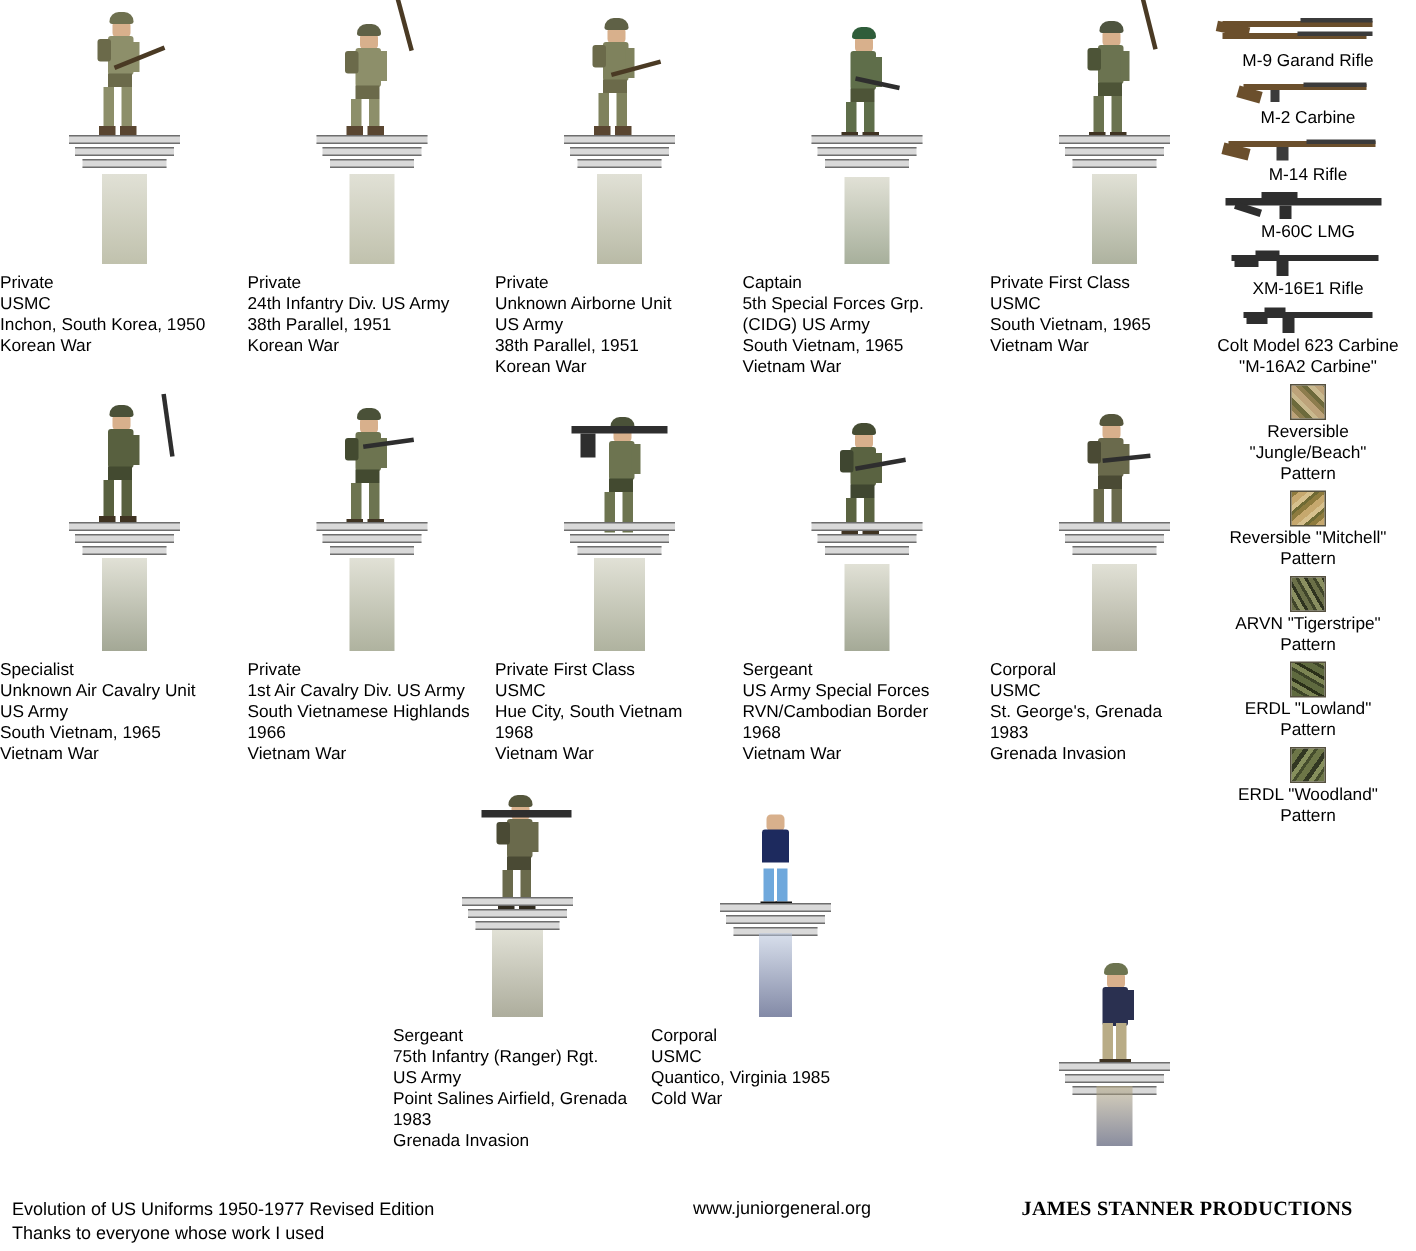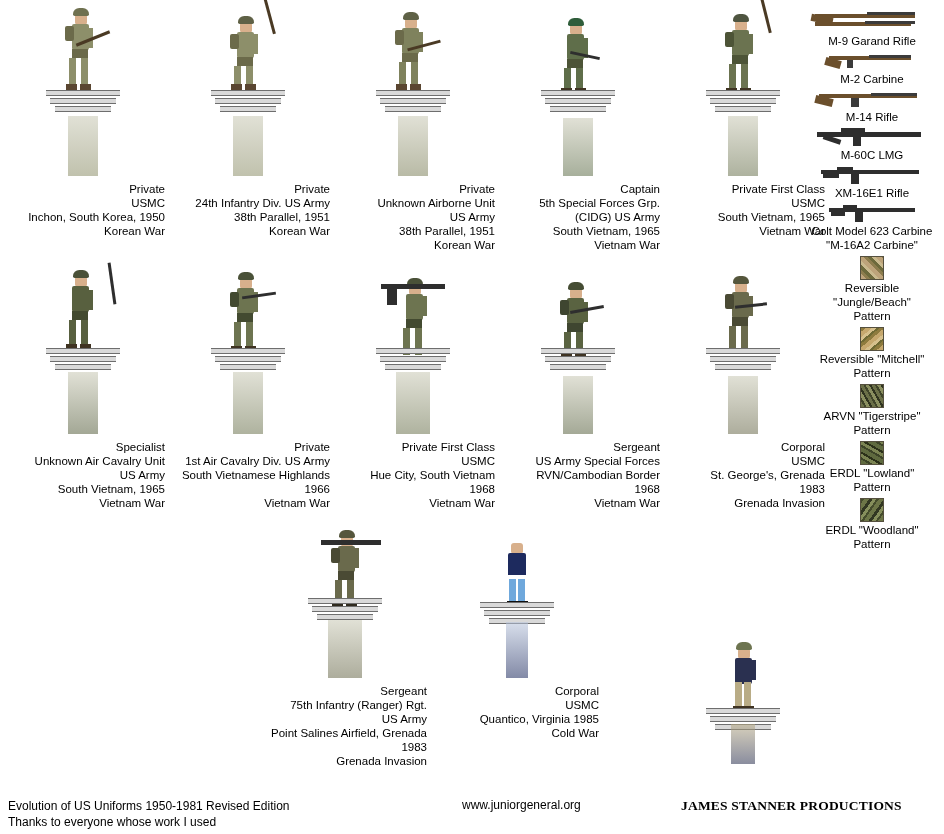--- a/index.html
+++ b/index.html
@@ -17,21 +17,21 @@
   }
   .sheet {
     position: relative;
     width: 944px;
     height: 834px;
   }
   
   .fig-col {
     position: absolute;
     width: 165px;
-    text-align: right;
+    text-align: left;
   }
   .fig-art {
     position: relative;
     height: 178px;
     width: 165px;
   }
   .fig-caption {
     font-size: 11.5px;
     line-height: 14px;
     white-space: pre-line;
@@ -567,18 +567,18 @@
 
     <div class="wpn-item">
       <div class="swatch" style="background:
              repeating-linear-gradient(-55deg,#6d7647 0 4px,#454c2c 4px 6px,#868f5c 6px 9px,#323722 9px 12px);"></div>
       <div class="wpn-label">ERDL "Woodland"
 Pattern</div>
     </div>
 
   </div>
 
-  <div class="footer-left">Evolution of US Uniforms 1950-1981 Revised Edition
+  <div class="footer-left">Evolution of US Uniforms 1950-1977 Revised Edition
 Thanks to everyone whose work I used</div>
   <div class="footer-center">www.juniorgeneral.org</div>
   <div class="footer-right">JAMES STANNER PRODUCTIONS</div>
 
 </div>
 
 </body></html>

